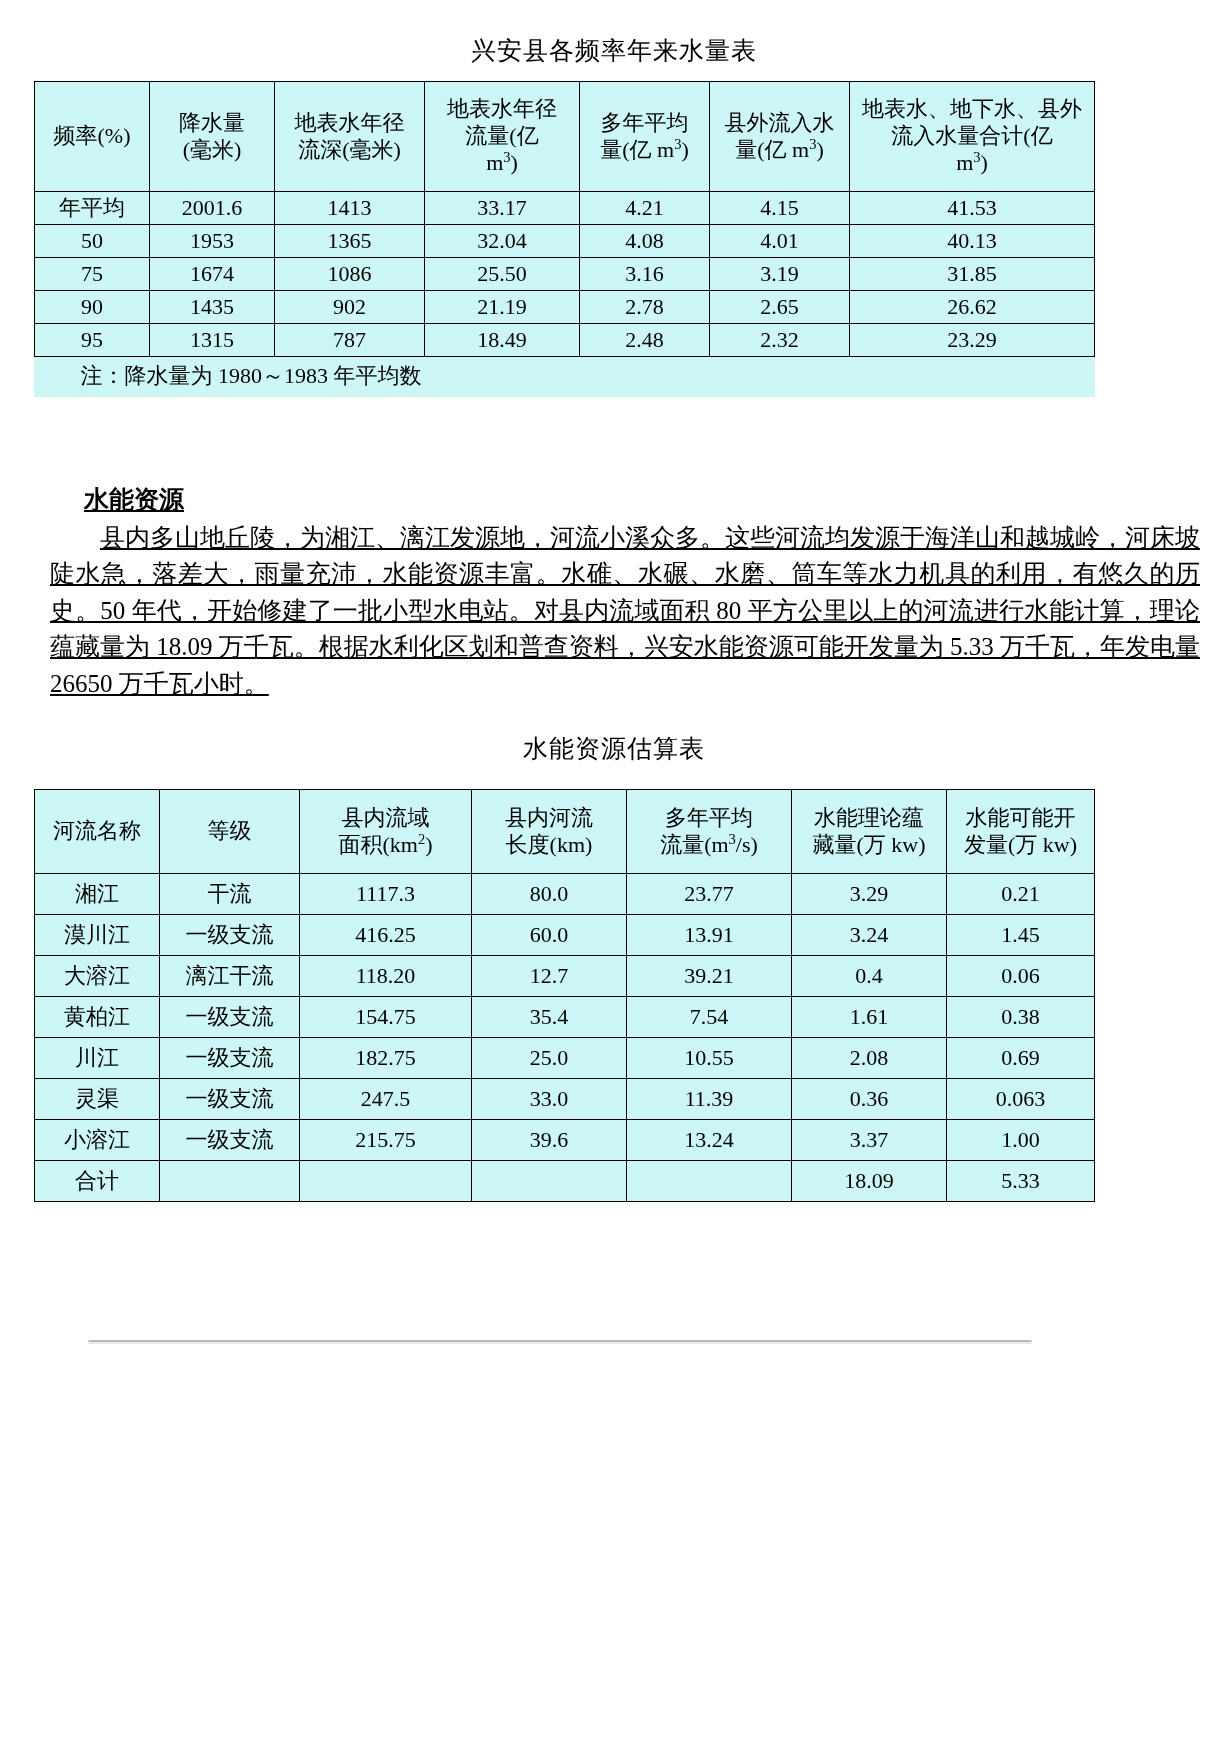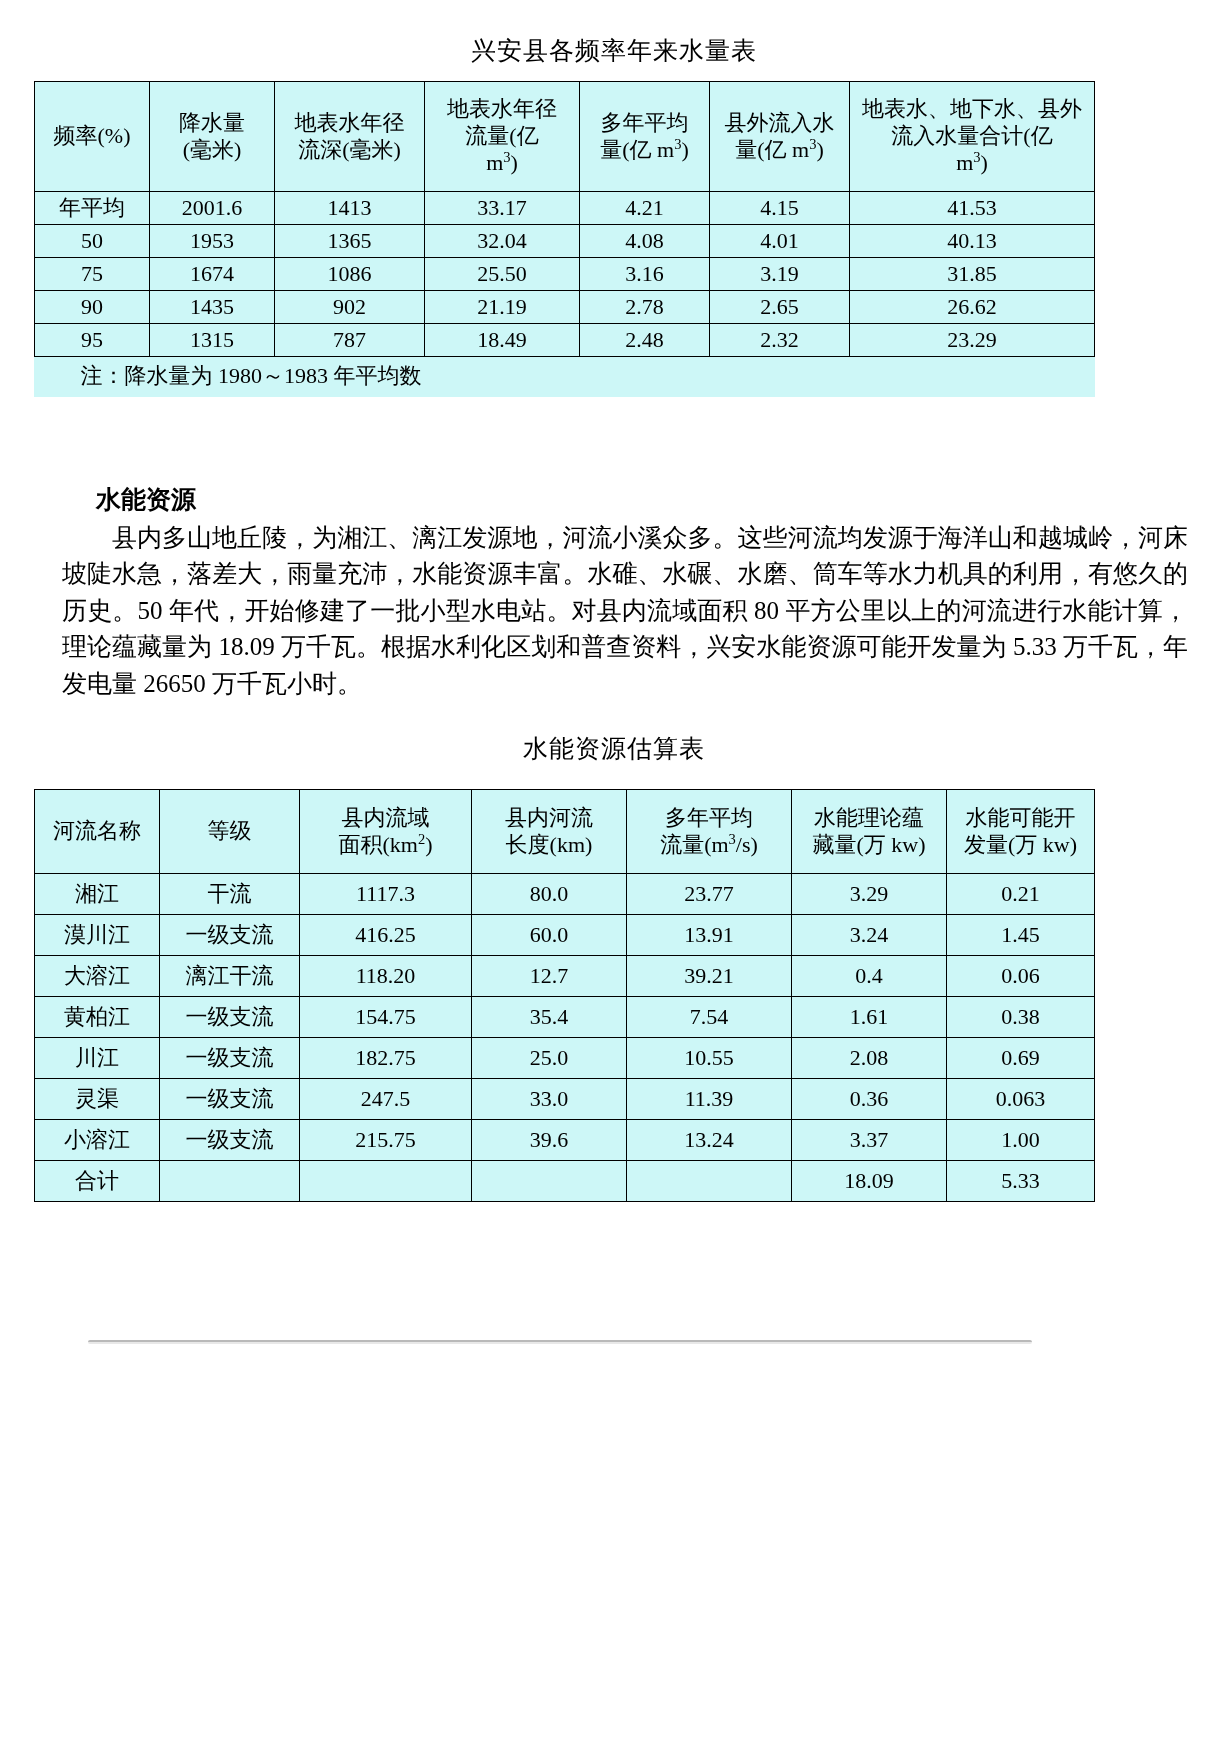--- a/index.html
+++ b/index.html
@@ -75,21 +75,21 @@
     padding-left: 46px;
     font-size: 22px;
     height: 40px;
     border-top: 1px solid #000000;
     border-left: none;
     border-right: none;
     border-bottom: none;
   }
 
   
-  .section { padding: 0 34px; }
+  .section { padding: 0 22px; text-decoration: underline; }
   .section-heading {
     font-size: 25px;
     font-weight: bold;
     margin: 86px 0 0 62px;
     font-family: "Liberation Serif", "DejaVu Serif", serif;
   }
   .body-par {
     font-size: 25px;
     line-height: 1.46;
     text-align: justify;

